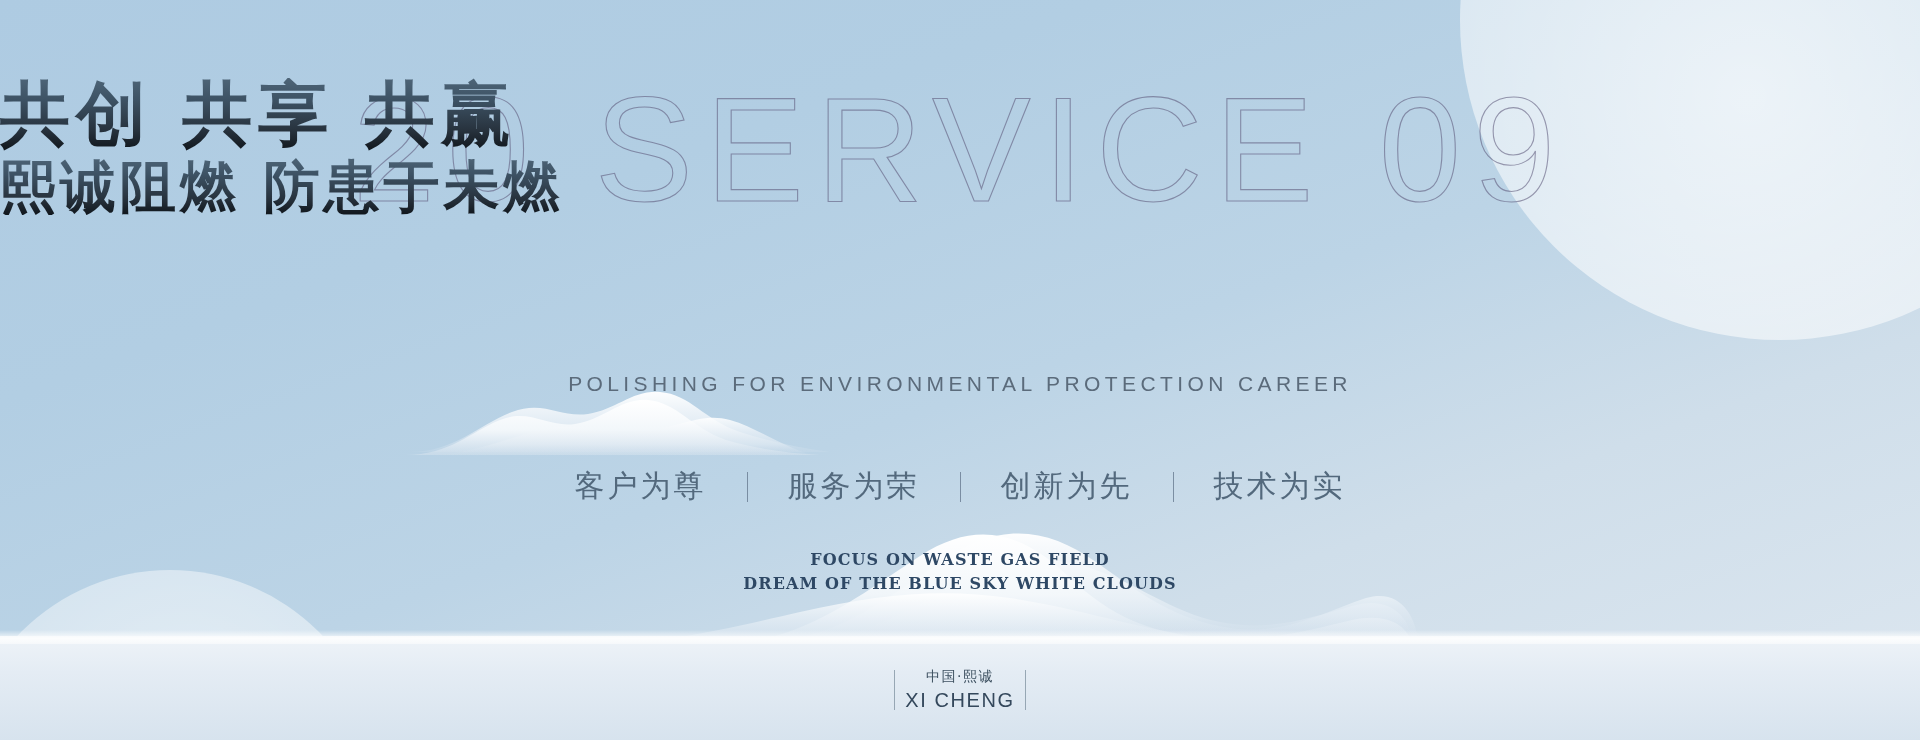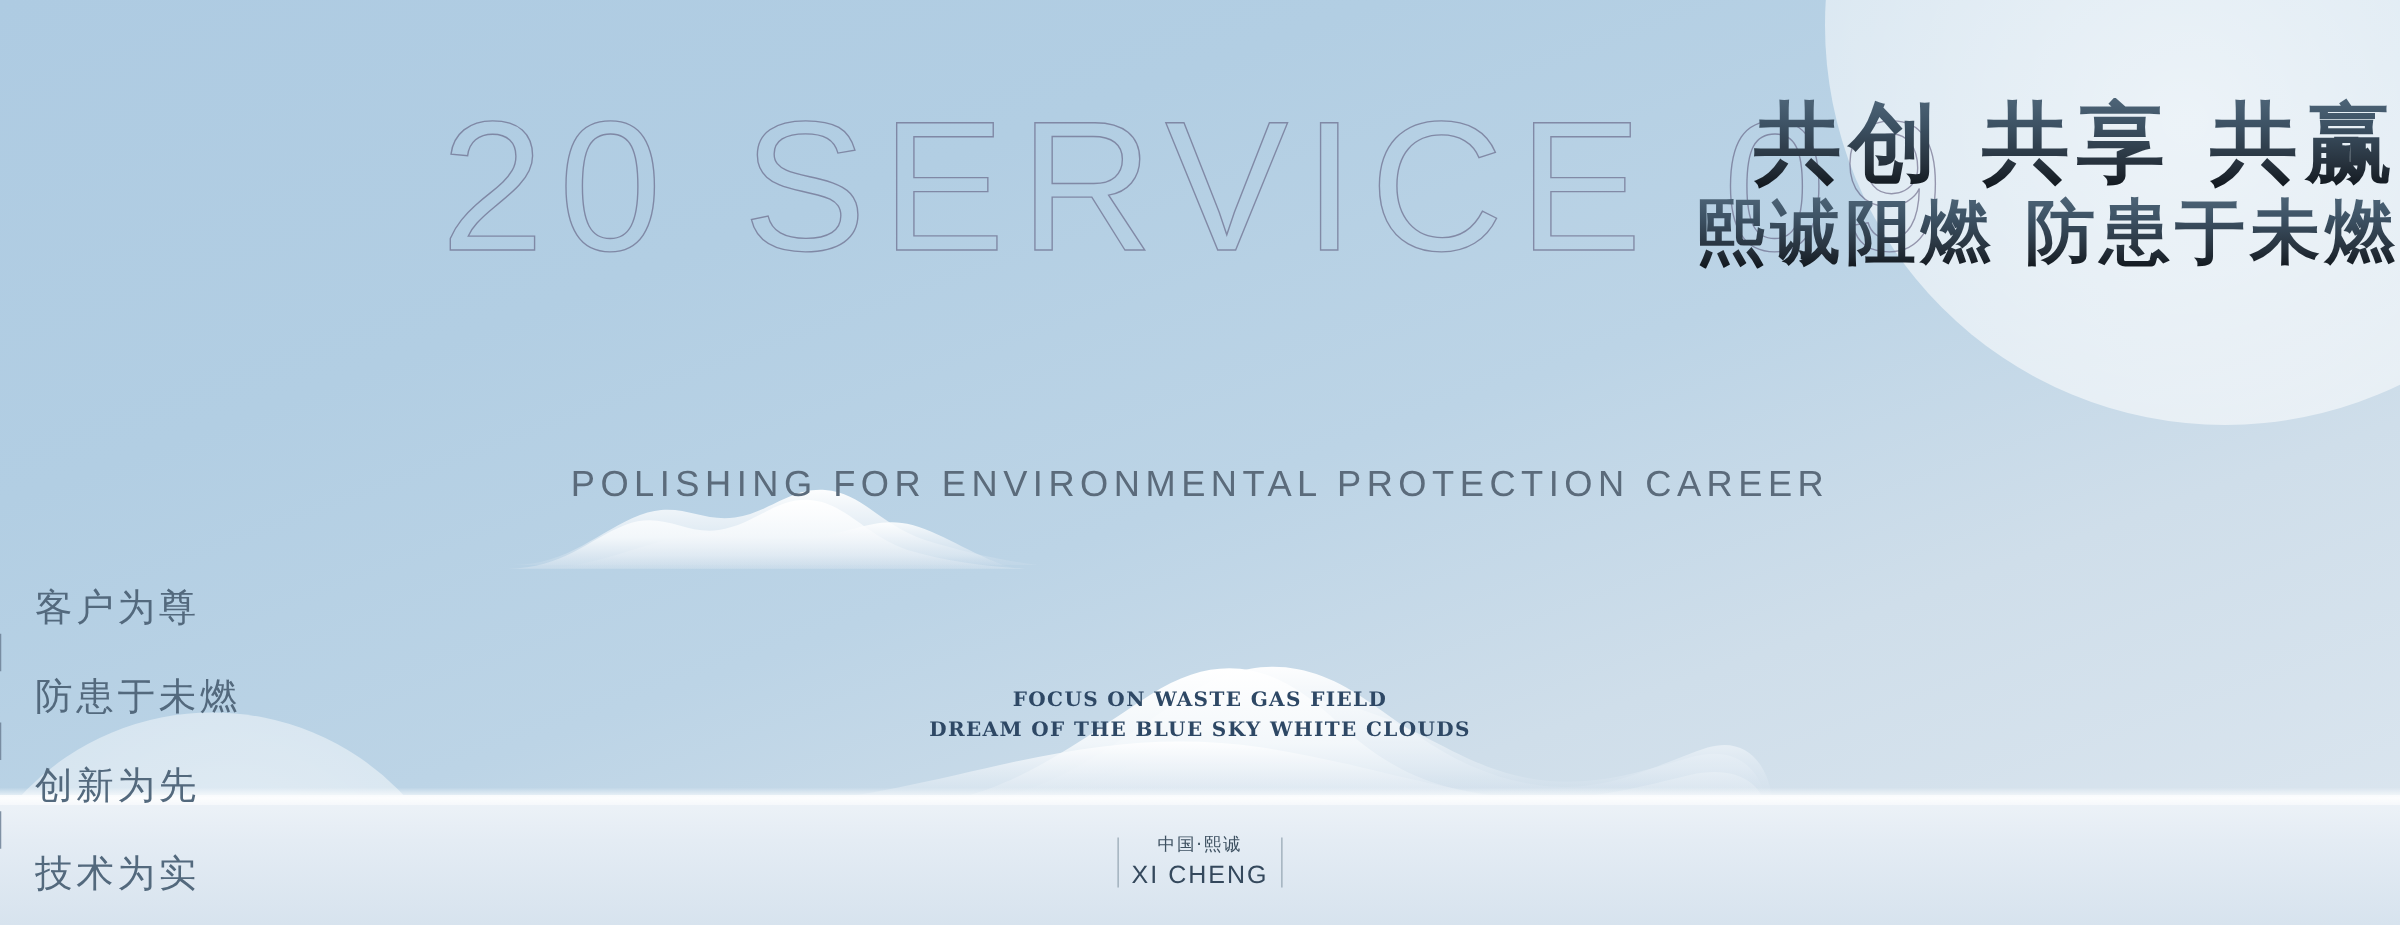--- a/index.html
+++ b/index.html
@@ -66,21 +66,21 @@
     -webkit-text-stroke:1.1px rgba(92,86,120,.58);
     white-space:nowrap;
     user-select:none;
   }
 
   
   .headline {
     position:absolute;
     left:0; right:0;
     top:78px;
-    text-align:right;
+    text-align:left;
   }
   .headline .ln {
     font-family:"DejaVu Serif","Liberation Serif",serif;
     font-weight:700;
     line-height:1.04;
     background:linear-gradient(180deg,#4e6578 0%, #3d5264 30%, #27323d 72%, #10161c 100%);
     -webkit-background-clip:text;
     background-clip:text;
     color:transparent;
     white-space:nowrap;
@@ -91,36 +91,36 @@
   
   .cloud-layer { position:absolute; left:0; top:0; width:1920px; height:740px; pointer-events:none; }
 
   
   .eng-sub {
     position:absolute;
     left:0; right:0;
     top:372px;
     text-align:center;
     font-family:"Liberation Sans", sans-serif;
-    font-size:29px;
+    font-size:21px;
     font-weight:400;
     letter-spacing:4.4px;
     color:#5b6b7b;
     white-space:nowrap;
   }
 
   
   .values {
     position:absolute;
     left:0; right:0;
     top:466px;
     display:flex;
+    align-items:center;
     justify-content:center;
-    gap:0;
-    flex-direction:column;
+    gap:12px;
   }
   .values .v {
     font-family:"DejaVu Sans","Liberation Sans",sans-serif;
     font-size:30px;
     letter-spacing:3px;
     color:#53697d;
     padding:0 28px;
     white-space:nowrap;
   }
   .values .sep {
@@ -236,21 +236,21 @@
   <div class="headline">
     <div class="ln ln1">共创 共享 共赢</div>
     <div class="ln ln2">熙诚阻燃 防患于未燃</div>
   </div>
 
   <div class="eng-sub">POLISHING FOR ENVIRONMENTAL PROTECTION CAREER</div>
 
   <div class="values">
     <div class="v">客户为尊</div>
     <div class="sep"></div>
-    <div class="v">防患于未燃</div>
+    <div class="v">服务为荣</div>
     <div class="sep"></div>
     <div class="v">创新为先</div>
     <div class="sep"></div>
     <div class="v">技术为实</div>
   </div>
 
   <div class="couplet">
     <div>FOCUS ON WASTE GAS FIELD</div>
     <div>DREAM OF THE BLUE SKY WHITE CLOUDS</div>
   </div>

